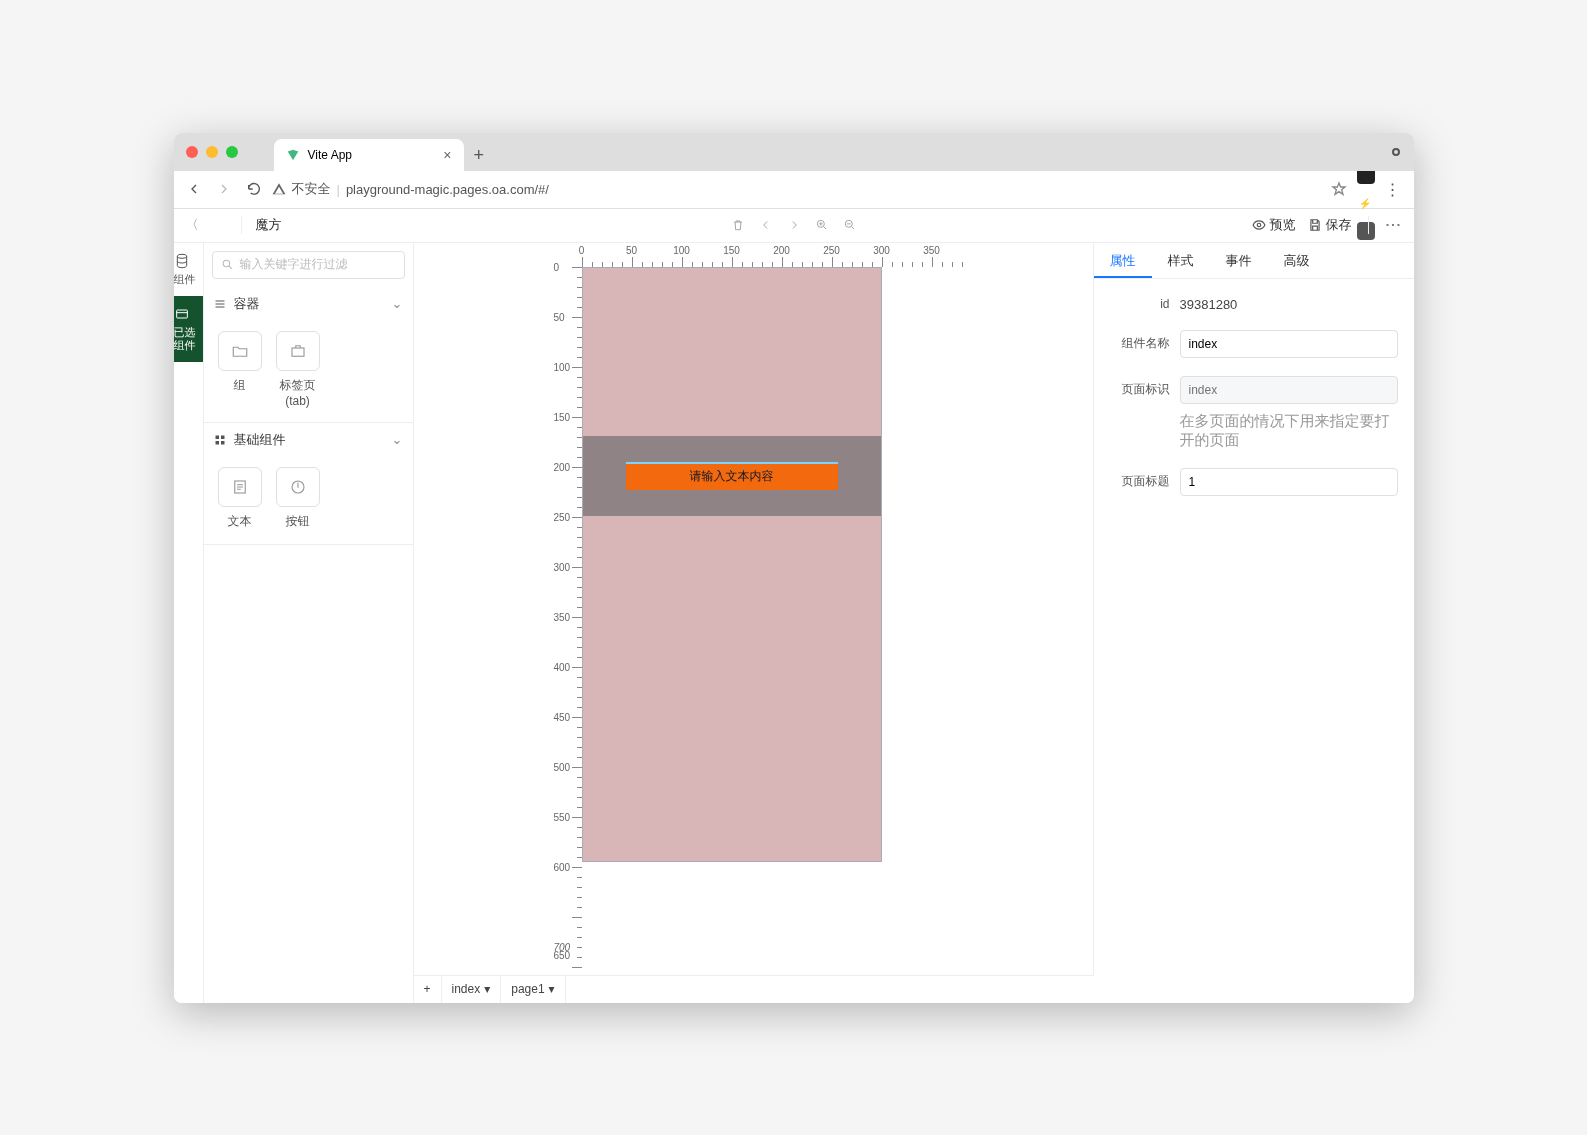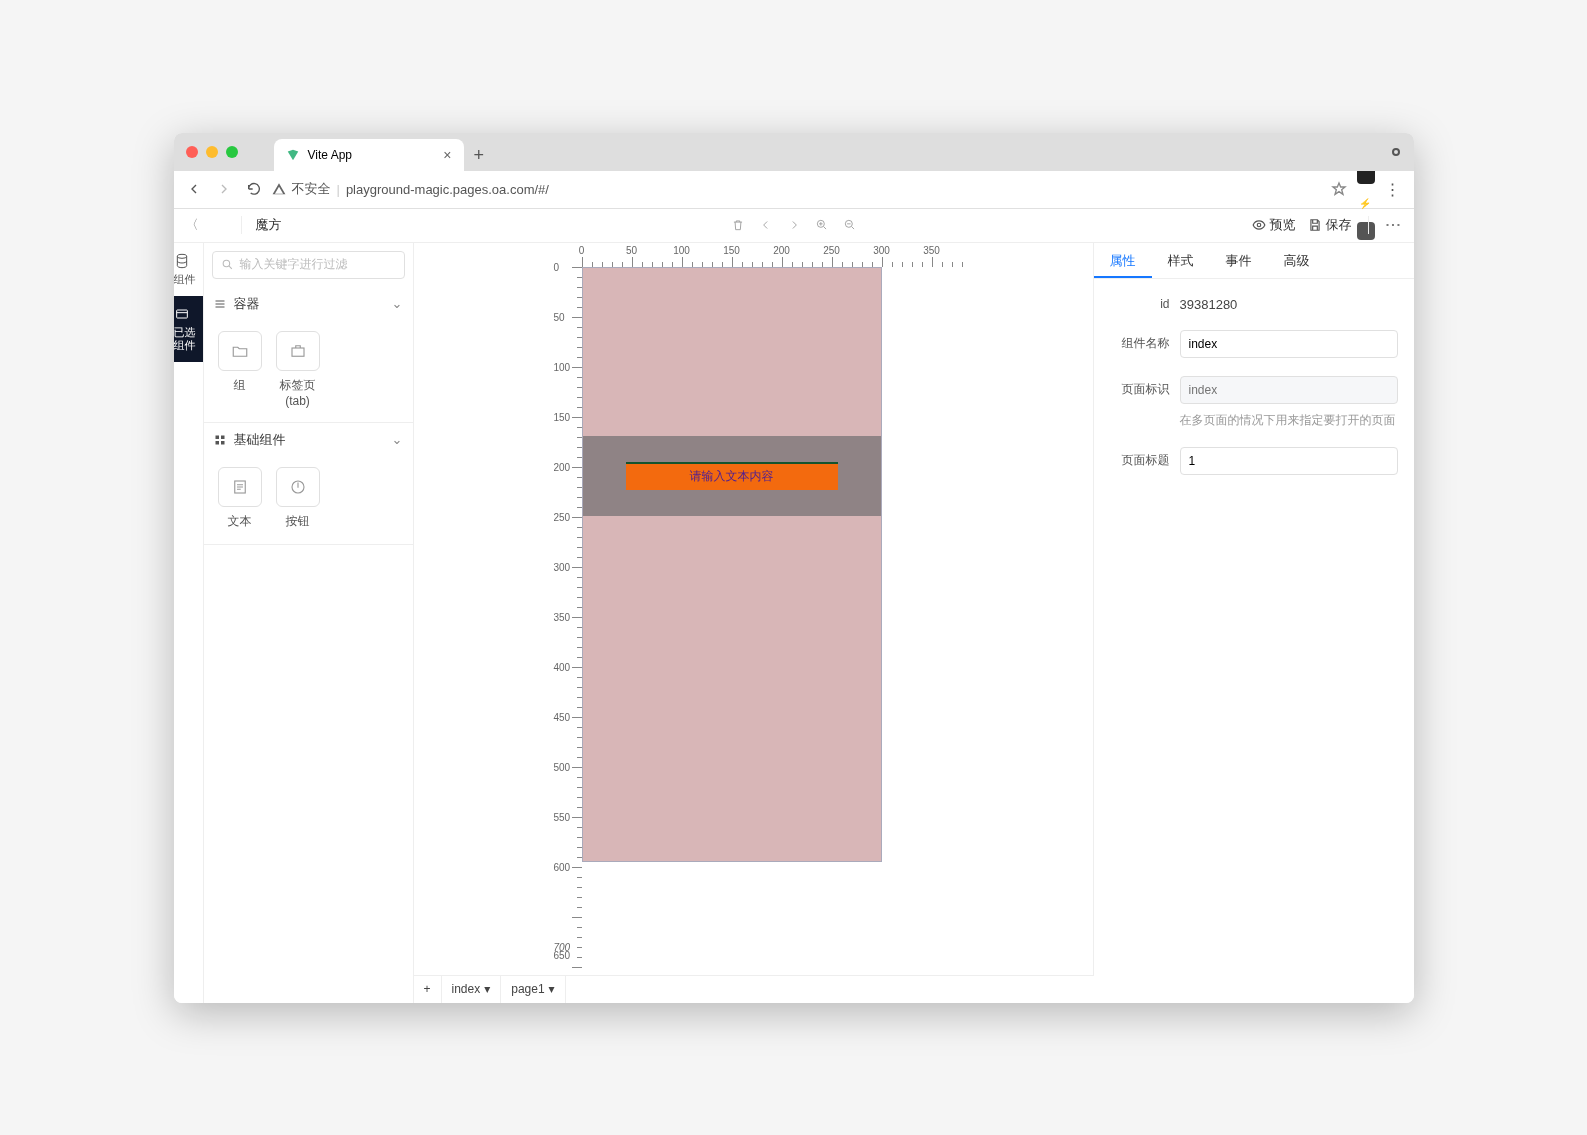--- a/index.html
+++ b/index.html
@@ -23,21 +23,21 @@
     .ext span { width: 18px; height: 18px; border-radius: 4px; display: inline-flex; align-items: center; justify-content: center; font-size: 10px; color: #fff; }
     .dots3 { color: #555; font-size: 16px; letter-spacing: 1px; }
     .appbar { height: 34px; border-bottom: 1px solid #eee; display: flex; align-items: center; padding: 0 12px; font-size: 13px; color: #333; }
     .appbar .chev { color: #888; margin-right: 28px; }
     .appbar .sep { width: 1px; height: 18px; background: #eee; margin: 0 14px; }
     .appbar .right { margin-left: 18px; display: flex; gap: 12px; align-items: center; }
     .appbar .right span { display: flex; align-items: center; gap: 4px; cursor: pointer; }
     .main { flex: 1; display: flex; min-height: 0; }
     .rail { width: 30px; background: #fff; border-right: 1px solid #eee; display: flex; flex-direction: column; align-items: center; font-size: 11px; color: #555; }
     .rail .item { padding: 10px 0; width: 100%; cursor: pointer; }
-    .rail .item.active { background: #0f172a; color: #fff; }
+    .rail .item.active { background: #14532d; color: #fff; }
     .rail .item svg { width: 16px; height: 16px; margin-bottom: 2px; }
     .rail .lbl { writing-mode: horizontal-tb; line-height: 1.2; }
     .leftpanel { width: 210px; border-right: 1px solid #eee; background: #fff; display: flex; flex-direction: column; }
     .search { margin: 8px; border: 1px solid #e0e0e0; border-radius: 4px; height: 28px; display: flex; align-items: center; padding: 0 8px; font-size: 12px; color: #bbb; gap: 6px; }
     .search svg { width: 13px; height: 13px; }
     .section { border-bottom: 1px solid #eee; }
     .sechdr { display: flex; align-items: center; height: 34px; padding: 0 10px; font-size: 13px; color: #333; gap: 8px; cursor: pointer; }
     .sechdr .arr { margin-left: auto; color: #888; }
     .grid { display: flex; gap: 14px; padding: 10px 14px 14px; }
     .comp { display: flex; flex-direction: column; align-items: center; font-size: 12px; color: #555; gap: 6px; }
@@ -49,36 +49,36 @@
     .ruler-h .tick, .ruler-v .tick { position: absolute; font-size: 10px; color: #666; }
     .ruler-h .tick { top: 2px; transform: translateX(-50%); }
     .ruler-h .marks { position: absolute; left: 0; right: 0; bottom: 0; height: 10px; }
     .ruler-v .tick { left: 2px; transform: translateY(-50%); }
     .ruler-v .marks { position: absolute; top: 0; bottom: 0; right: 0; width: 10px; }
     .mark { position: absolute; background: #888; }
     .ruler-h .mark { width: 1px; bottom: 0; }
     .ruler-v .mark { height: 1px; right: 0; }
     .artboard { position: absolute; left: 30px; top: 24px; width: 300px; height: 595px; background: #d8b6b7; border: 1px solid #aab; }
     .artboard .band { position: absolute; left: 0; right: 0; top: 168px; height: 80px; background: #8f8385; display: flex; align-items: center; justify-content: center; }
-    .artboard .pill { width: 212px; height: 28px; background: #f36a0e; border-top: 2px solid #14532d; display: flex; align-items: center; justify-content: center; font-size: 12px; color: #4c1d95; }
+    .artboard .pill { width: 212px; height: 28px; background: #f36a0e; border-top: 2px solid #7dd3fc; display: flex; align-items: center; justify-content: center; font-size: 12px; color: #0f172a; }
     .canvaspad { position: absolute; inset: 0; transform: translate(138px,0); }
     .bottom { height: 28px; border-top: 1px solid #eee; display: flex; align-items: center; font-size: 12px; color: #444; }
     .bottom .add { width: 28px; text-align: center; border-right: 1px solid #eee; line-height: 28px; }
     .bottom .tabb { padding: 0 10px; border-right: 1px solid #eee; line-height: 28px; display: flex; align-items: center; gap: 4px; }
     .rightpanel { width: 320px; background: #fff; display: flex; flex-direction: column; font-size: 13px; }
     .tabs { display: flex; height: 36px; border-bottom: 1px solid #eee; }
     .tabs div { flex: 0 0 auto; padding: 0 16px; line-height: 36px; cursor: pointer; color: #333; }
     .tabs div.active { color: #1677ff; border-bottom: 2px solid #1677ff; }
     .form { padding: 18px 16px; display: flex; flex-direction: column; gap: 18px; color: #444; }
     .row { display: flex; align-items: center; gap: 10px; }
     .row label { width: 60px; text-align: right; color: #555; font-size: 12px; }
     .row .val { font-size: 13px; }
     .row input { flex: 1; height: 28px; border: 1px solid #e0e0e0; border-radius: 4px; padding: 0 8px; font-size: 12px; }
     .row input[readonly] { background: #f6f7f9; color: #aaa; }
-    .hint { font-size: 12px; color: #999; padding-left: 70px; margin-top: -10px; }
+    .hint { font-size: 15px; color: #999; padding-left: 70px; margin-top: -10px; }
     .centerwrap { flex: 1; display: flex; flex-direction: column; min-width: 0; }
     .ctrls-mid { position: absolute; left: 50%; transform: translateX(-50%); display: flex; gap: 14px; color: #999; }
     .appbar .ctrls-mid svg, .ctrls-mid span { width: 14px; height: 14px; }
   </style>
 </head>
 <body>
 
 <div class="window">
   <div class="titlebar">
     <div class="traffic">

